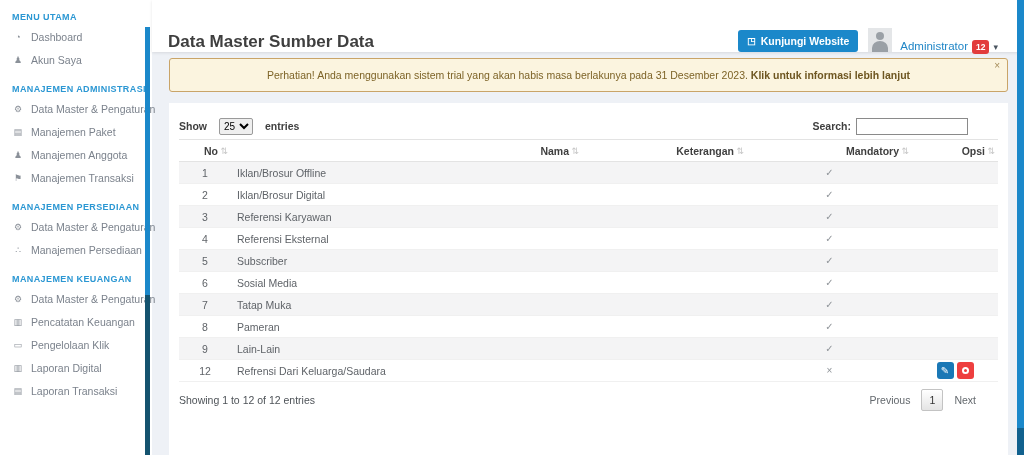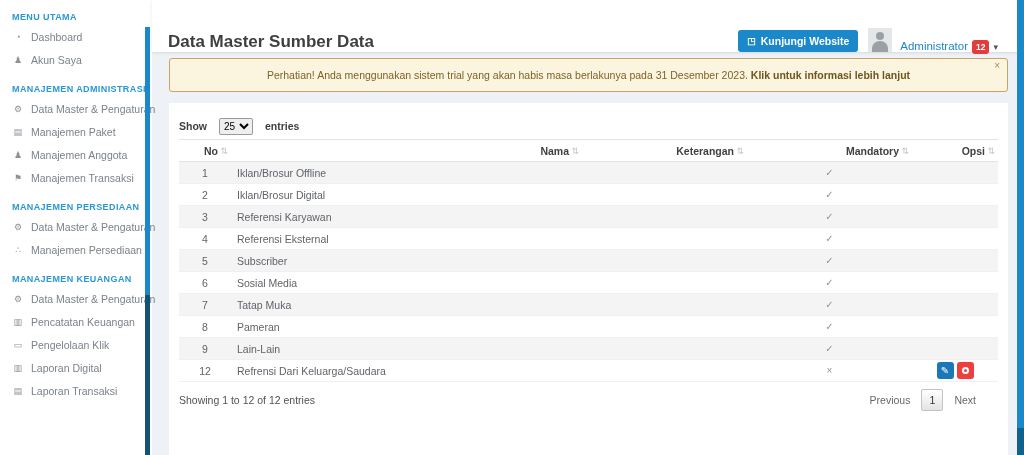--- a/index.html
+++ b/index.html
@@ -175,20 +175,24 @@
       </div>
 
       <div class="card">
 
         <div class="controls">
           <span>Show</span>
           <select>
             <option>25</option>
           </select>
           <span>entries</span>
+          <span class="search-wrap">
+            <span>Search:</span>
+            <input type="text" value="" style="">
+          </span>
         </div>
 
         <table>
           <thead>
             <tr>
                 <th class="col-no"><span>No</span><span class="sort">⇅</span></th>
                 <th class="col-nama"><span>Nama</span><span class="sort">⇅</span></th>
                 <th class="col-ket"><span>Keterangan</span><span class="sort">⇅</span></th>
                 <th class="col-man"><span>Mandatory</span><span class="sort">⇅</span></th>
                 <th class="col-opsi"><span>Opsi</span><span class="sort">⇅</span></th>

